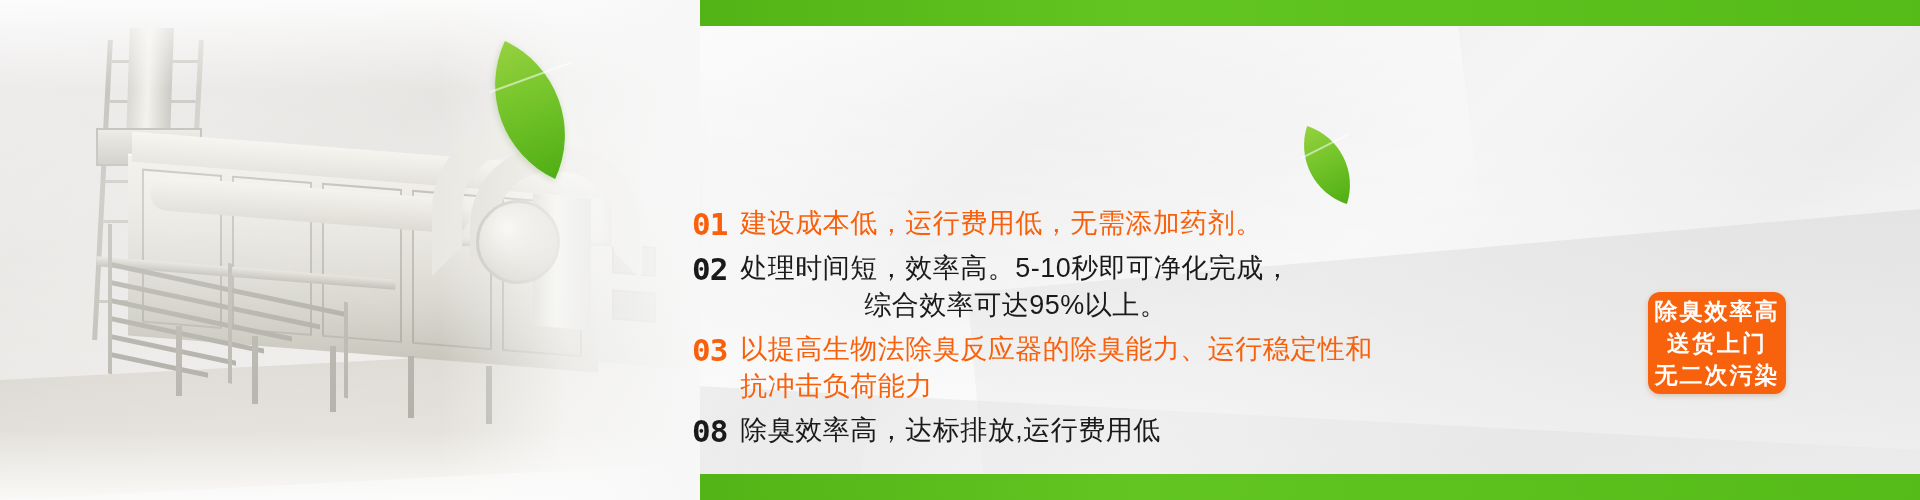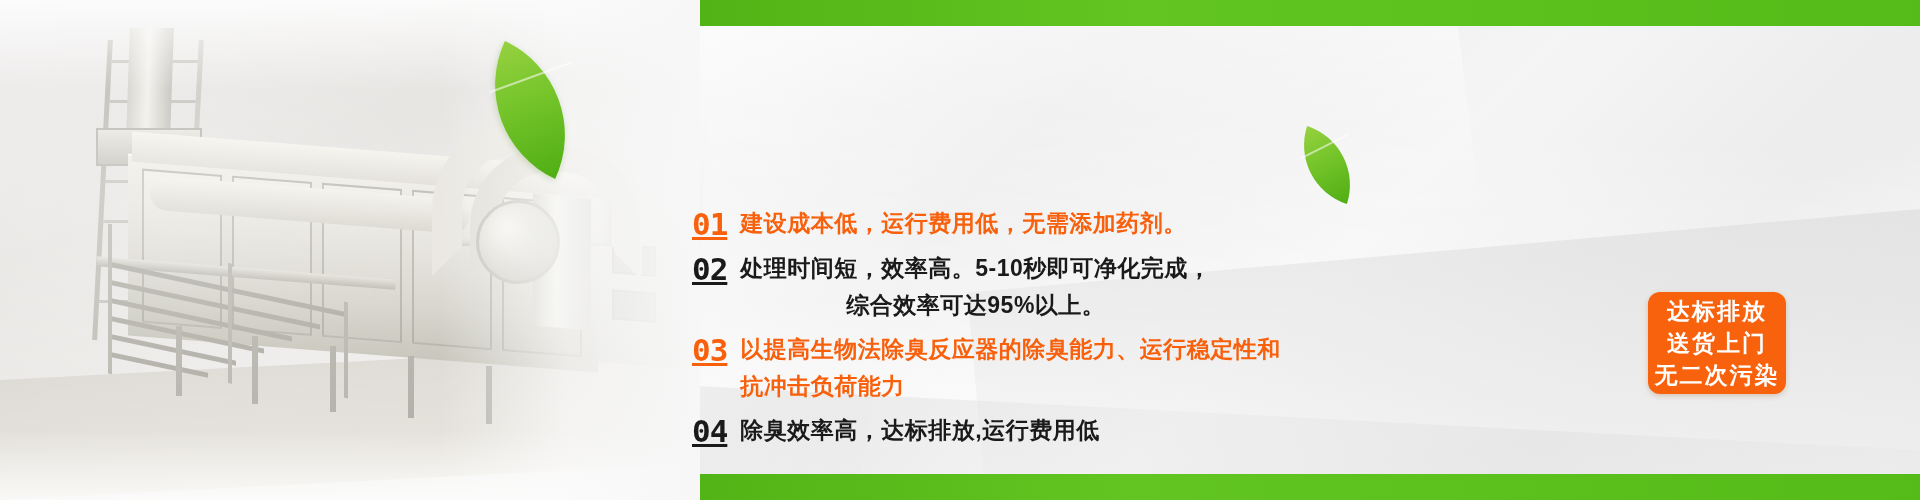--- a/index.html
+++ b/index.html
@@ -310,25 +310,24 @@
   }
   .point-num {
     flex: 0 0 auto;
     font-size: 31px;
     font-weight: bold;
     font-family: "DejaVu Sans Mono", "Liberation Mono", monospace;
     letter-spacing: -1px;
     line-height: 38px;
     margin-right: 13px;
     white-space: nowrap;
-    text-decoration: underline;
   }
   .point-text {
-    font-size: 23px;
-    font-weight: bold;
+    font-size: 27px;
+    font-weight: normal;
     line-height: 37px;
     letter-spacing: .5px;
     white-space: pre-line;
   }
   .orange .point-num, .orange .point-text { color: #f8600c; }
   .dark   .point-num, .dark   .point-text { color: #1a1a1a; text-align: center; }
 
   
   .badge {
     position: absolute;
@@ -441,25 +440,25 @@
         <span class="point-num">02</span>
         <span class="point-text">处理时间短，效率高。5-10秒即可净化完成，
 综合效率可达95%以上。</span>
       </div>
       <div class="point orange">
         <span class="point-num">03</span>
         <span class="point-text">以提高生物法除臭反应器的除臭能力、运行稳定性和
 抗冲击负荷能力</span>
       </div>
       <div class="point dark">
-        <span class="point-num">04</span>
+        <span class="point-num">08</span>
         <span class="point-text">除臭效率高，达标排放,运行费用低</span>
       </div>
     </div>
   </div>
 
   <div class="badge">
-    <div class="badge-line">达标排放</div>
+    <div class="badge-line">除臭效率高</div>
     <div class="badge-line">送货上门</div>
     <div class="badge-line">无二次污染</div>
   </div>
 
 </div>
 
 </body></html>

